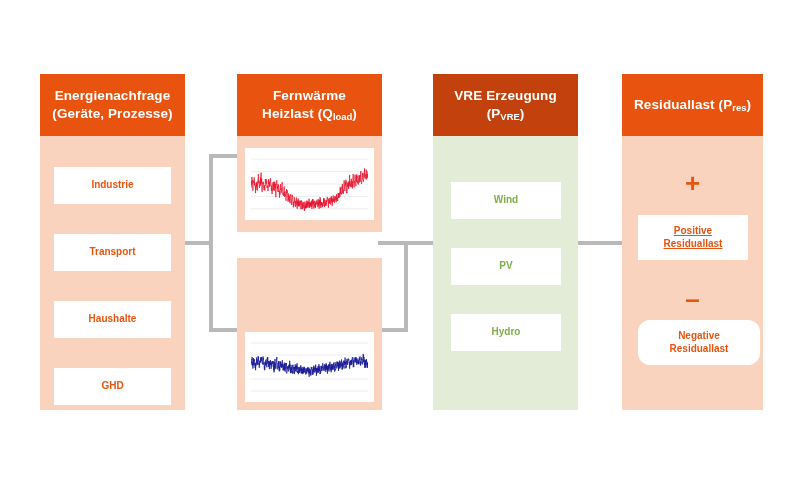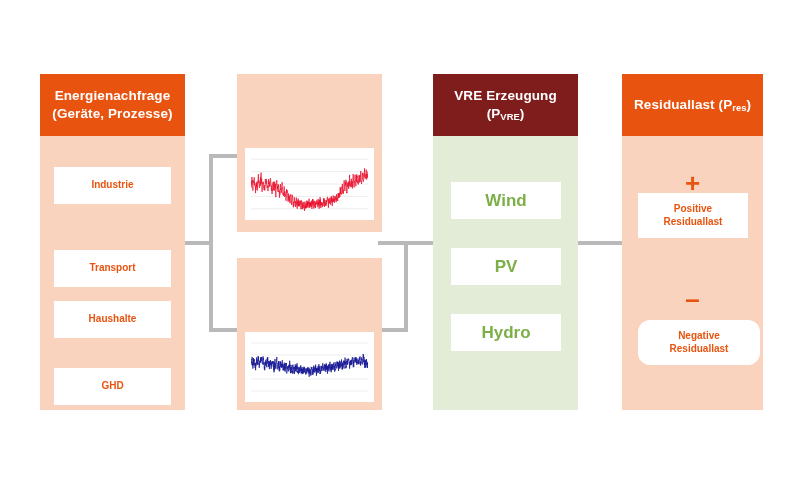--- a/index.html
+++ b/index.html
@@ -53,36 +53,36 @@
   .col-body {
     position: absolute;
     left: 0;
     width: 100%;
     box-sizing: border-box;
   }
   .col-body.orange { background: #F9D3BE; }
   .col-body.green  { background: #E3ECD6; }
 
   .hdr-orange { background: #E85410; }
-  .hdr-green  { background: #7f1d1d; }
+  .hdr-green  { background: #c2410c; }
 
   
   .chip {
     position: absolute;
     box-sizing: border-box;
     background: #ffffff;
     display: flex;
     align-items: center;
     justify-content: center;
     text-align: center;
     font-weight: bold;
     line-height: 1.25;
   }
   .chip.orange-text { color: #E85410; font-size: 10px; }
-  .chip.green-text  { color: #7DAF48; font-size: 17px; }
+  .chip.green-text  { color: #7DAF48; font-size: 10px; }
 
   
   .spark-card {
     position: absolute;
     background: #ffffff;
     box-sizing: border-box;
     padding: 5px 6px;
   }
   .spark-card svg { display: block; width: 100%; height: 100%; }
 
@@ -125,33 +125,39 @@
     <div class="col-header hdr-orange" style="height:62px;">
       <div>
         <span>Energienachfrage</span><br>
         <span>(Geräte, Prozesse)</span>
       </div>
     </div>
 
     <div class="chip orange-text" style="left:14px; top:93px; width:117px; height:37px;">
       <span>Industrie</span>
     </div>
-    <div class="chip orange-text" style="left:14px; top:160px; width:117px; height:37px;margin-top:16px;">
+    <div class="chip orange-text" style="left:14px; top:160px; width:117px; height:37px;">
       <span>Transport</span>
     </div>
     <div class="chip orange-text" style="left:14px; top:227px; width:117px; height:37px;">
       <span>Haushalte</span>
     </div>
     <div class="chip orange-text" style="left:14px; top:294px; width:117px; height:37px;">
       <span>GHD</span>
     </div>
   </div>
 
   <div class="column" style="left:237px; top:74px; width:145px; height:158px;">
     <div class="col-body orange" style="top:0; height:158px;"></div>
+    <div class="col-header hdr-orange" style="height:62px;">
+      <div>
+        <span>Fernwärme</span><br>
+        <span>Heizlast (Q</span><span class="sub">load</span><span>)</span>
+      </div>
+    </div>
 
     <div class="spark-card" style="left:8px; top:74px; width:129px; height:72px;">
       <svg id="svg-heat" viewBox="0 0 260 130" preserveAspectRatio="none">
           <line x1="0" x2="260" y1="13.0" y2="13.0" stroke="#d8d8d8" stroke-width="1"></line>
           <line x1="0" x2="260" y1="39.0" y2="39.0" stroke="#d8d8d8" stroke-width="1"></line>
           <line x1="0" x2="260" y1="65.0" y2="65.0" stroke="#d8d8d8" stroke-width="1"></line>
           <line x1="0" x2="260" y1="91.0" y2="91.0" stroke="#d8d8d8" stroke-width="1"></line>
           <line x1="0" x2="260" y1="117.0" y2="117.0" stroke="#d8d8d8" stroke-width="1"></line>
           <polyline points="0.0,72.9 0.4,72.4 0.8,71.1 1.2,59.1 1.6,66.6 2.0,50.4 2.5,58.8 2.9,61.2 3.3,57.7 3.7,60.7 4.1,78.7 4.5,66.1 4.9,57.4 5.3,61.4 5.7,63.0 6.1,58.3 6.6,55.0 7.0,51.5 7.4,51.0 7.8,67.5 8.2,62.1 8.6,67.8 9.0,66.9 9.4,68.7 9.8,74.8 10.2,84.1 10.6,69.8 11.1,77.3 11.5,63.5 11.9,70.9 12.3,62.3 12.7,71.0 13.1,67.7 13.5,59.9 13.9,73.7 14.3,78.5 14.7,74.2 15.1,64.3 15.6,55.1 16.0,55.4 16.4,44.5 16.8,62.7 17.2,57.3 17.6,61.6 18.0,65.7 18.4,66.0 18.8,73.2 19.2,70.7 19.7,69.4 20.1,59.6 20.5,68.7 20.9,51.0 21.3,64.8 21.7,48.4 22.1,46.2 22.5,41.1 22.9,51.7 23.3,63.3 23.7,53.7 24.2,70.2 24.6,81.4 25.0,72.2 25.4,62.7 25.8,64.3 26.2,62.4 26.6,64.8 27.0,60.4 27.4,60.4 27.8,69.4 28.3,72.9 28.7,71.7 29.1,77.7 29.5,67.7 29.9,69.8 30.3,71.3 30.7,78.6 31.1,67.6 31.5,69.1 31.9,54.7 32.3,61.3 32.8,60.7 33.2,59.5 33.6,65.2 34.0,54.6 34.4,57.9 34.8,58.5 35.2,72.5 35.6,73.2 36.0,72.8 36.4,72.0 36.9,73.3 37.3,68.2 37.7,79.7 38.1,71.6 38.5,58.9 38.9,54.9 39.3,65.1 39.7,64.2 40.1,59.1 40.5,71.5 40.9,66.7 41.4,62.2 41.8,66.9 42.2,68.6 42.6,53.9 43.0,54.9 43.4,53.4 43.8,58.6 44.2,63.2 44.6,69.6 45.0,74.1 45.4,79.3 45.9,73.3 46.3,67.6 46.7,85.9 47.1,82.0 47.5,76.5 47.9,78.5 48.3,65.7 48.7,67.3 49.1,61.0 49.5,65.0 50.0,60.4 50.4,77.7 50.8,65.7 51.2,69.0 51.6,79.6 52.0,67.5 52.4,71.3 52.8,60.0 53.2,74.0 53.6,72.2 54.0,64.6 54.5,69.3 54.9,87.8 55.3,92.5 55.7,72.2 56.1,68.6 56.5,64.0 56.9,61.7 57.3,57.1 57.7,66.8 58.1,65.8 58.6,75.5 59.0,69.3 59.4,77.8 59.8,81.2 60.2,81.6 60.6,65.7 61.0,70.4 61.4,67.7 61.8,75.9 62.2,81.7 62.6,78.8 63.1,90.5 63.5,93.6 63.9,80.2 64.3,87.3 64.7,74.2 65.1,70.6 65.5,65.2 65.9,78.0 66.3,76.4 66.7,73.5 67.1,76.2 67.6,83.3 68.0,79.8 68.4,71.2 68.8,67.5 69.2,61.2 69.6,74.3 70.0,74.0 70.4,77.4 70.8,87.1 71.2,86.7 71.7,83.1 72.1,90.1 72.5,87.4 72.9,88.0 73.3,79.9 73.7,70.2 74.1,80.3 74.5,87.9 74.9,91.8 75.3,80.5 75.7,80.7 76.2,85.8 76.6,89.7 77.0,87.2 77.4,91.3 77.8,100.2 78.2,94.0 78.6,89.7 79.0,76.0 79.4,82.4 79.8,83.9 80.3,77.7 80.7,79.8 81.1,89.1 81.5,89.9 81.9,95.1 82.3,101.9 82.7,94.1 83.1,84.7 83.5,86.0 83.9,97.9 84.3,88.3 84.8,101.6 85.2,91.7 85.6,91.0 86.0,101.3 86.4,100.7 86.8,105.5 87.2,102.6 87.6,91.2 88.0,86.6 88.4,86.1 88.9,88.0 89.3,93.0 89.7,99.7 90.1,108.9 90.5,108.5 90.9,98.2 91.3,98.4 91.7,87.8 92.1,92.4 92.5,92.8 92.9,91.9 93.4,108.4 93.8,108.5 94.2,113.9 94.6,102.4 95.0,110.9 95.4,105.3 95.8,102.8 96.2,101.2 96.6,93.1 97.0,95.0 97.4,104.3 97.9,100.7 98.3,107.4 98.7,113.2 99.1,107.0 99.5,102.2 99.9,103.9 100.3,108.4 100.7,93.5 101.1,95.0 101.5,108.5 102.0,114.2 102.4,114.8 102.8,116.9 103.2,99.7 103.6,104.4 104.0,111.5 104.4,110.0 104.8,95.6 105.2,110.7 105.6,99.8 106.0,111.6 106.5,102.3 106.9,106.9 107.3,112.1 107.7,107.1 108.1,103.9 108.5,99.8 108.9,101.2 109.3,107.9 109.7,100.0 110.1,109.7 110.6,113.0 111.0,118.0 111.4,112.8 111.8,109.3 112.2,99.5 112.6,102.4 113.0,101.6 113.4,117.1 113.8,114.0 114.2,104.1 114.6,116.2 115.1,118.1 115.5,108.3 115.9,112.6 116.3,114.7 116.7,111.8 117.1,102.6 117.5,105.4 117.9,112.6 118.3,112.1 118.7,117.1 119.1,121.4 119.6,103.8 120.0,101.8 120.4,115.6 120.8,109.8 121.2,116.3 121.6,108.2 122.0,113.7 122.4,109.7 122.8,104.4 123.2,107.7 123.7,115.6 124.1,99.7 124.5,110.2 124.9,113.3 125.3,101.6 125.7,107.4 126.1,109.4 126.5,102.5 126.9,114.7 127.3,102.1 127.7,107.6 128.2,101.7 128.6,101.2 129.0,95.9 129.4,102.2 129.8,113.6 130.2,104.4 130.6,114.8 131.0,109.3 131.4,102.3 131.8,104.3 132.3,110.5 132.7,104.1 133.1,111.9 133.5,104.3 133.9,112.5 134.3,99.9 134.7,106.5 135.1,112.2 135.5,117.2 135.9,109.0 136.3,110.2 136.8,97.0 137.2,108.5 137.6,96.4 138.0,106.4 138.4,104.5 138.8,101.8 139.2,112.8 139.6,115.5 140.0,116.4 140.4,100.1 140.9,107.8 141.3,111.3 141.7,110.1 142.1,113.9 142.5,101.9 142.9,101.6 143.3,115.3 143.7,109.3 144.1,104.3 144.5,108.8 144.9,106.9 145.4,102.7 145.8,101.4 146.2,105.4 146.6,98.2 147.0,107.3 147.4,103.2 147.8,104.7 148.2,112.9 148.6,113.7 149.0,109.0 149.4,96.6 149.9,107.7 150.3,104.8 150.7,110.6 151.1,101.4 151.5,116.8 151.9,98.5 152.3,103.3 152.7,106.9 153.1,104.7 153.5,92.6 154.0,110.6 154.4,97.3 154.8,113.1 155.2,115.3 155.6,110.0 156.0,102.5 156.4,108.9 156.8,106.5 157.2,108.6 157.6,106.5 158.0,103.5 158.5,113.6 158.9,106.7 159.3,105.3 159.7,105.6 160.1,111.5 160.5,110.8 160.9,103.9 161.3,95.3 161.7,105.6 162.1,94.5 162.6,103.0 163.0,97.9 163.4,113.0 163.8,110.9 164.2,107.9 164.6,103.7 165.0,110.8 165.4,103.3 165.8,107.4 166.2,104.2 166.6,98.8 167.1,110.4 167.5,101.7 167.9,98.9 168.3,102.8 168.7,97.5 169.1,97.3 169.5,92.0 169.9,92.9 170.3,100.4 170.7,101.5 171.1,103.8 171.6,106.8 172.0,114.8 172.4,102.9 172.8,95.4 173.2,106.3 173.6,98.0 174.0,102.7 174.4,104.8 174.8,96.0 175.2,94.0 175.7,102.0 176.1,105.7 176.5,103.7 176.9,108.2 177.3,103.7 177.7,93.3 178.1,102.3 178.5,90.4 178.9,90.8 179.3,103.6 179.7,99.4 180.2,96.4 180.6,111.1 181.0,97.0 181.4,101.0 181.8,95.1 182.2,101.8 182.6,89.1 183.0,95.3 183.4,99.7 183.8,97.7 184.3,102.9 184.7,95.8 185.1,99.2 185.5,104.4 185.9,91.5 186.3,90.5 186.7,92.4 187.1,99.3 187.5,91.3 187.9,92.9 188.3,95.5 188.8,96.3 189.2,103.0 189.6,92.1 190.0,86.5 190.4,98.0 190.8,96.8 191.2,99.3 191.6,92.7 192.0,100.7 192.4,98.3 192.9,99.6 193.3,87.3 193.7,83.9 194.1,93.9 194.5,85.0 194.9,84.4 195.3,93.6 195.7,89.3 196.1,93.1 196.5,83.4 196.9,85.9 197.4,92.1 197.8,88.6 198.2,71.4 198.6,85.5 199.0,74.0 199.4,74.2 199.8,86.4 200.2,85.5 200.6,84.4 201.0,84.9 201.4,86.9 201.9,72.2 202.3,69.9 202.7,75.1 203.1,64.8 203.5,79.8 203.9,83.8 204.3,76.5 204.7,85.7 205.1,85.7 205.5,81.7 206.0,75.3 206.4,73.7 206.8,57.2 207.2,57.8 207.6,68.2 208.0,71.0 208.4,76.3 208.8,79.7 209.2,72.2 209.6,62.4 210.0,61.7 210.5,68.3 210.9,56.1 211.3,62.5 211.7,60.2 212.1,75.7 212.5,84.3 212.9,81.8 213.3,83.3 213.7,80.4 214.1,62.1 214.6,62.5 215.0,70.0 215.4,66.2 215.8,71.8 216.2,61.5 216.6,62.2 217.0,75.1 217.4,73.2 217.8,58.9 218.2,69.2 218.6,64.8 219.1,45.9 219.5,65.0 219.9,59.3 220.3,62.3 220.7,69.5 221.1,68.9 221.5,65.2 221.9,71.6 222.3,68.6 222.7,55.7 223.1,54.0 223.6,64.8 224.0,59.7 224.4,71.1 224.8,64.7 225.2,74.5 225.6,59.8 226.0,62.4 226.4,51.6 226.8,46.2 227.2,44.2 227.7,50.0 228.1,65.6 228.5,70.8 228.9,71.3 229.3,72.3 229.7,70.6 230.1,59.4 230.5,61.4 230.9,50.4 231.3,45.5 231.7,53.5 232.2,55.2 232.6,59.9 233.0,69.7 233.4,57.1 233.8,52.5 234.2,47.0 234.6,60.4 235.0,44.8 235.4,51.8 235.8,48.0 236.3,53.5 236.7,63.2 237.1,61.3 237.5,58.4 237.9,58.5 238.3,66.1 238.7,65.0 239.1,52.0 239.5,50.8 239.9,47.6 240.3,46.1 240.8,61.7 241.2,47.9 241.6,50.7 242.0,47.0 242.4,60.9 242.8,51.2 243.2,46.1 243.6,46.7 244.0,37.9 244.4,55.1 244.9,58.6 245.3,61.9 245.7,64.8 246.1,60.7 246.5,57.7 246.9,52.4 247.3,48.8 247.7,41.6 248.1,50.7 248.5,55.5 248.9,56.3 249.4,56.0 249.8,59.9 250.2,55.5 250.6,43.6 251.0,42.3 251.4,49.7 251.8,44.5 252.2,32.2 252.6,44.9 253.0,53.4 253.4,53.7 253.9,54.1 254.3,50.7 254.7,49.7 255.1,45.0 255.5,52.7 255.9,34.7 256.3,36.2 256.7,49.2 257.1,55.5 257.5,45.3 258.0,44.1 258.4,48.7 258.8,51.5 259.2,41.5 259.6,38.9" fill="none" stroke="#E8112D" stroke-width="1.6" stroke-linejoin="round" stroke-linecap="round"></polyline>
         </svg>
@@ -197,21 +203,21 @@
     <div class="col-body orange" style="top:0; height:336px;"></div>
     <div class="col-header hdr-orange" style="height:62px;">
       <div>
         <span>Residuallast (P</span><span class="sub">res</span><span>)</span>
       </div>
     </div>
 
     <div class="sign plus" style="left:0; top:96px; width:141px;">
       <span>+</span>
     </div>
-    <div class="chip orange-text" style="left:16px; top:119px; width:110px; height:45px;">
+    <div class="chip orange-text" style="left:16px; top:141px; width:110px; height:45px;text-decoration:underline;">
       <div>
         <span>Positive</span><br>
         <span>Residuallast</span>
       </div>
     </div>
 
     <div class="sign minus" style="left:0; top:212px; width:141px;">
       <span>–</span>
     </div>
     <div class="chip orange-text" style="left:16px; top:246px; width:122px; height:45px;border-radius:12px;">

